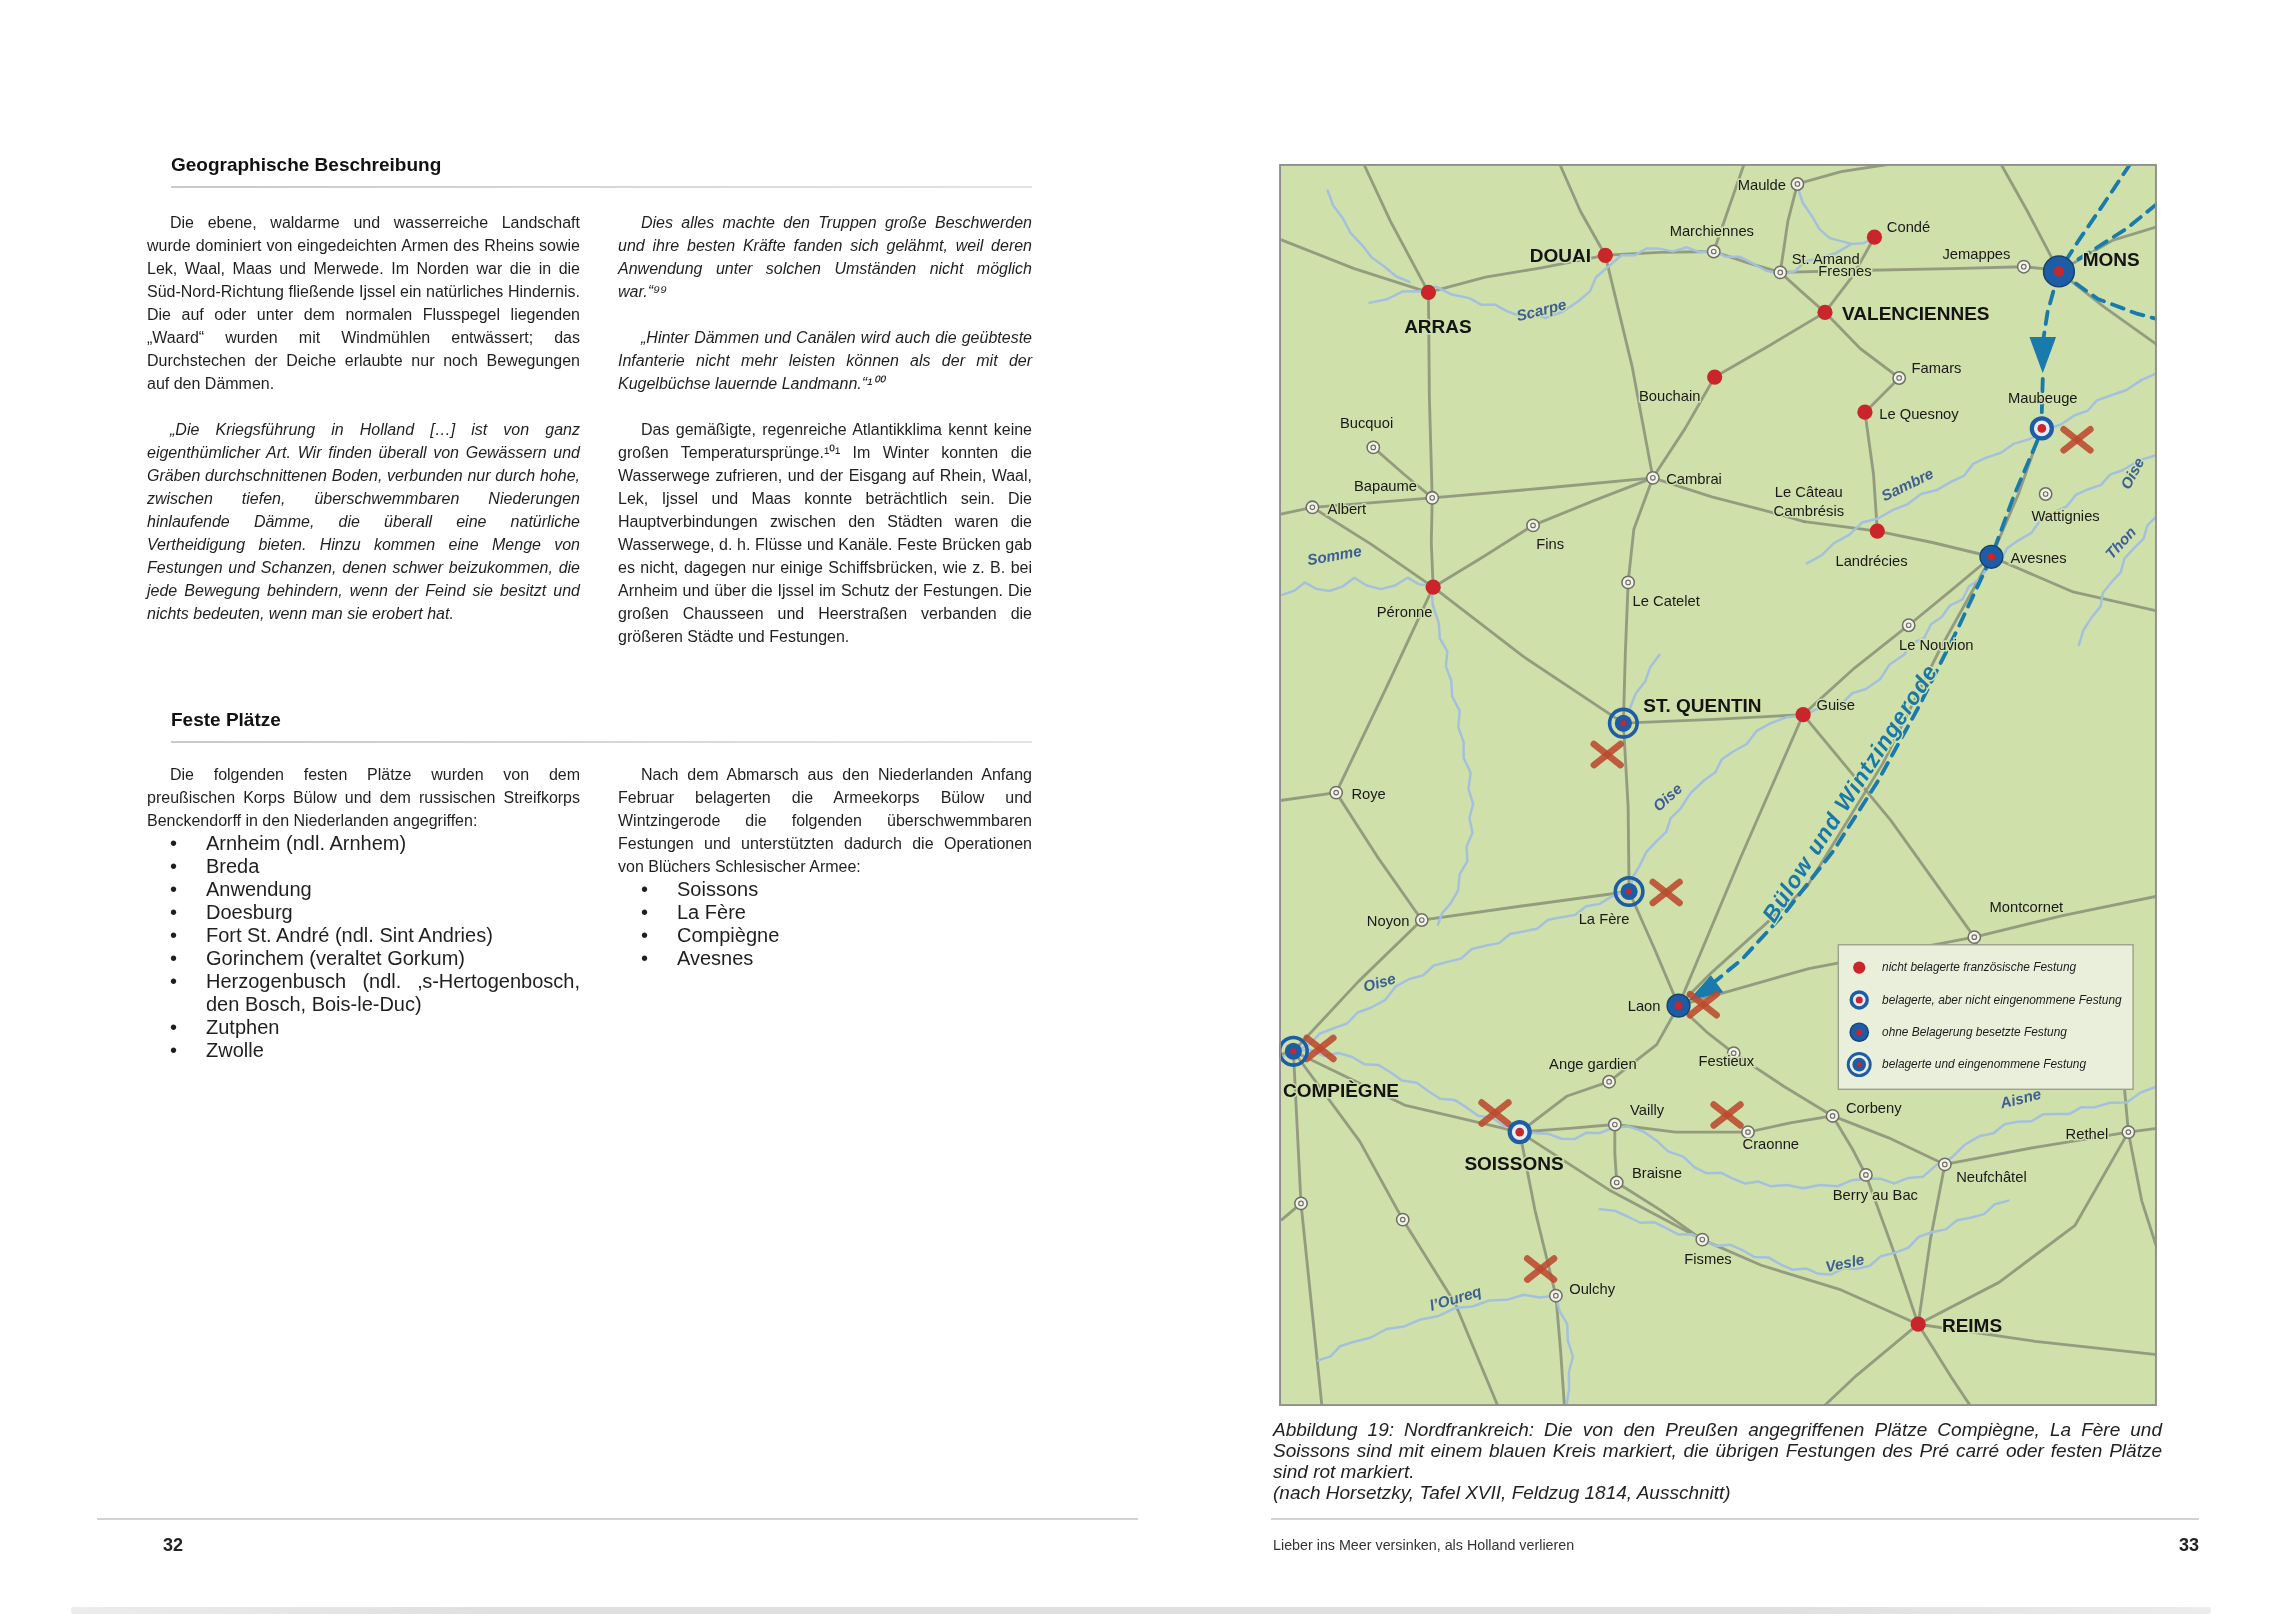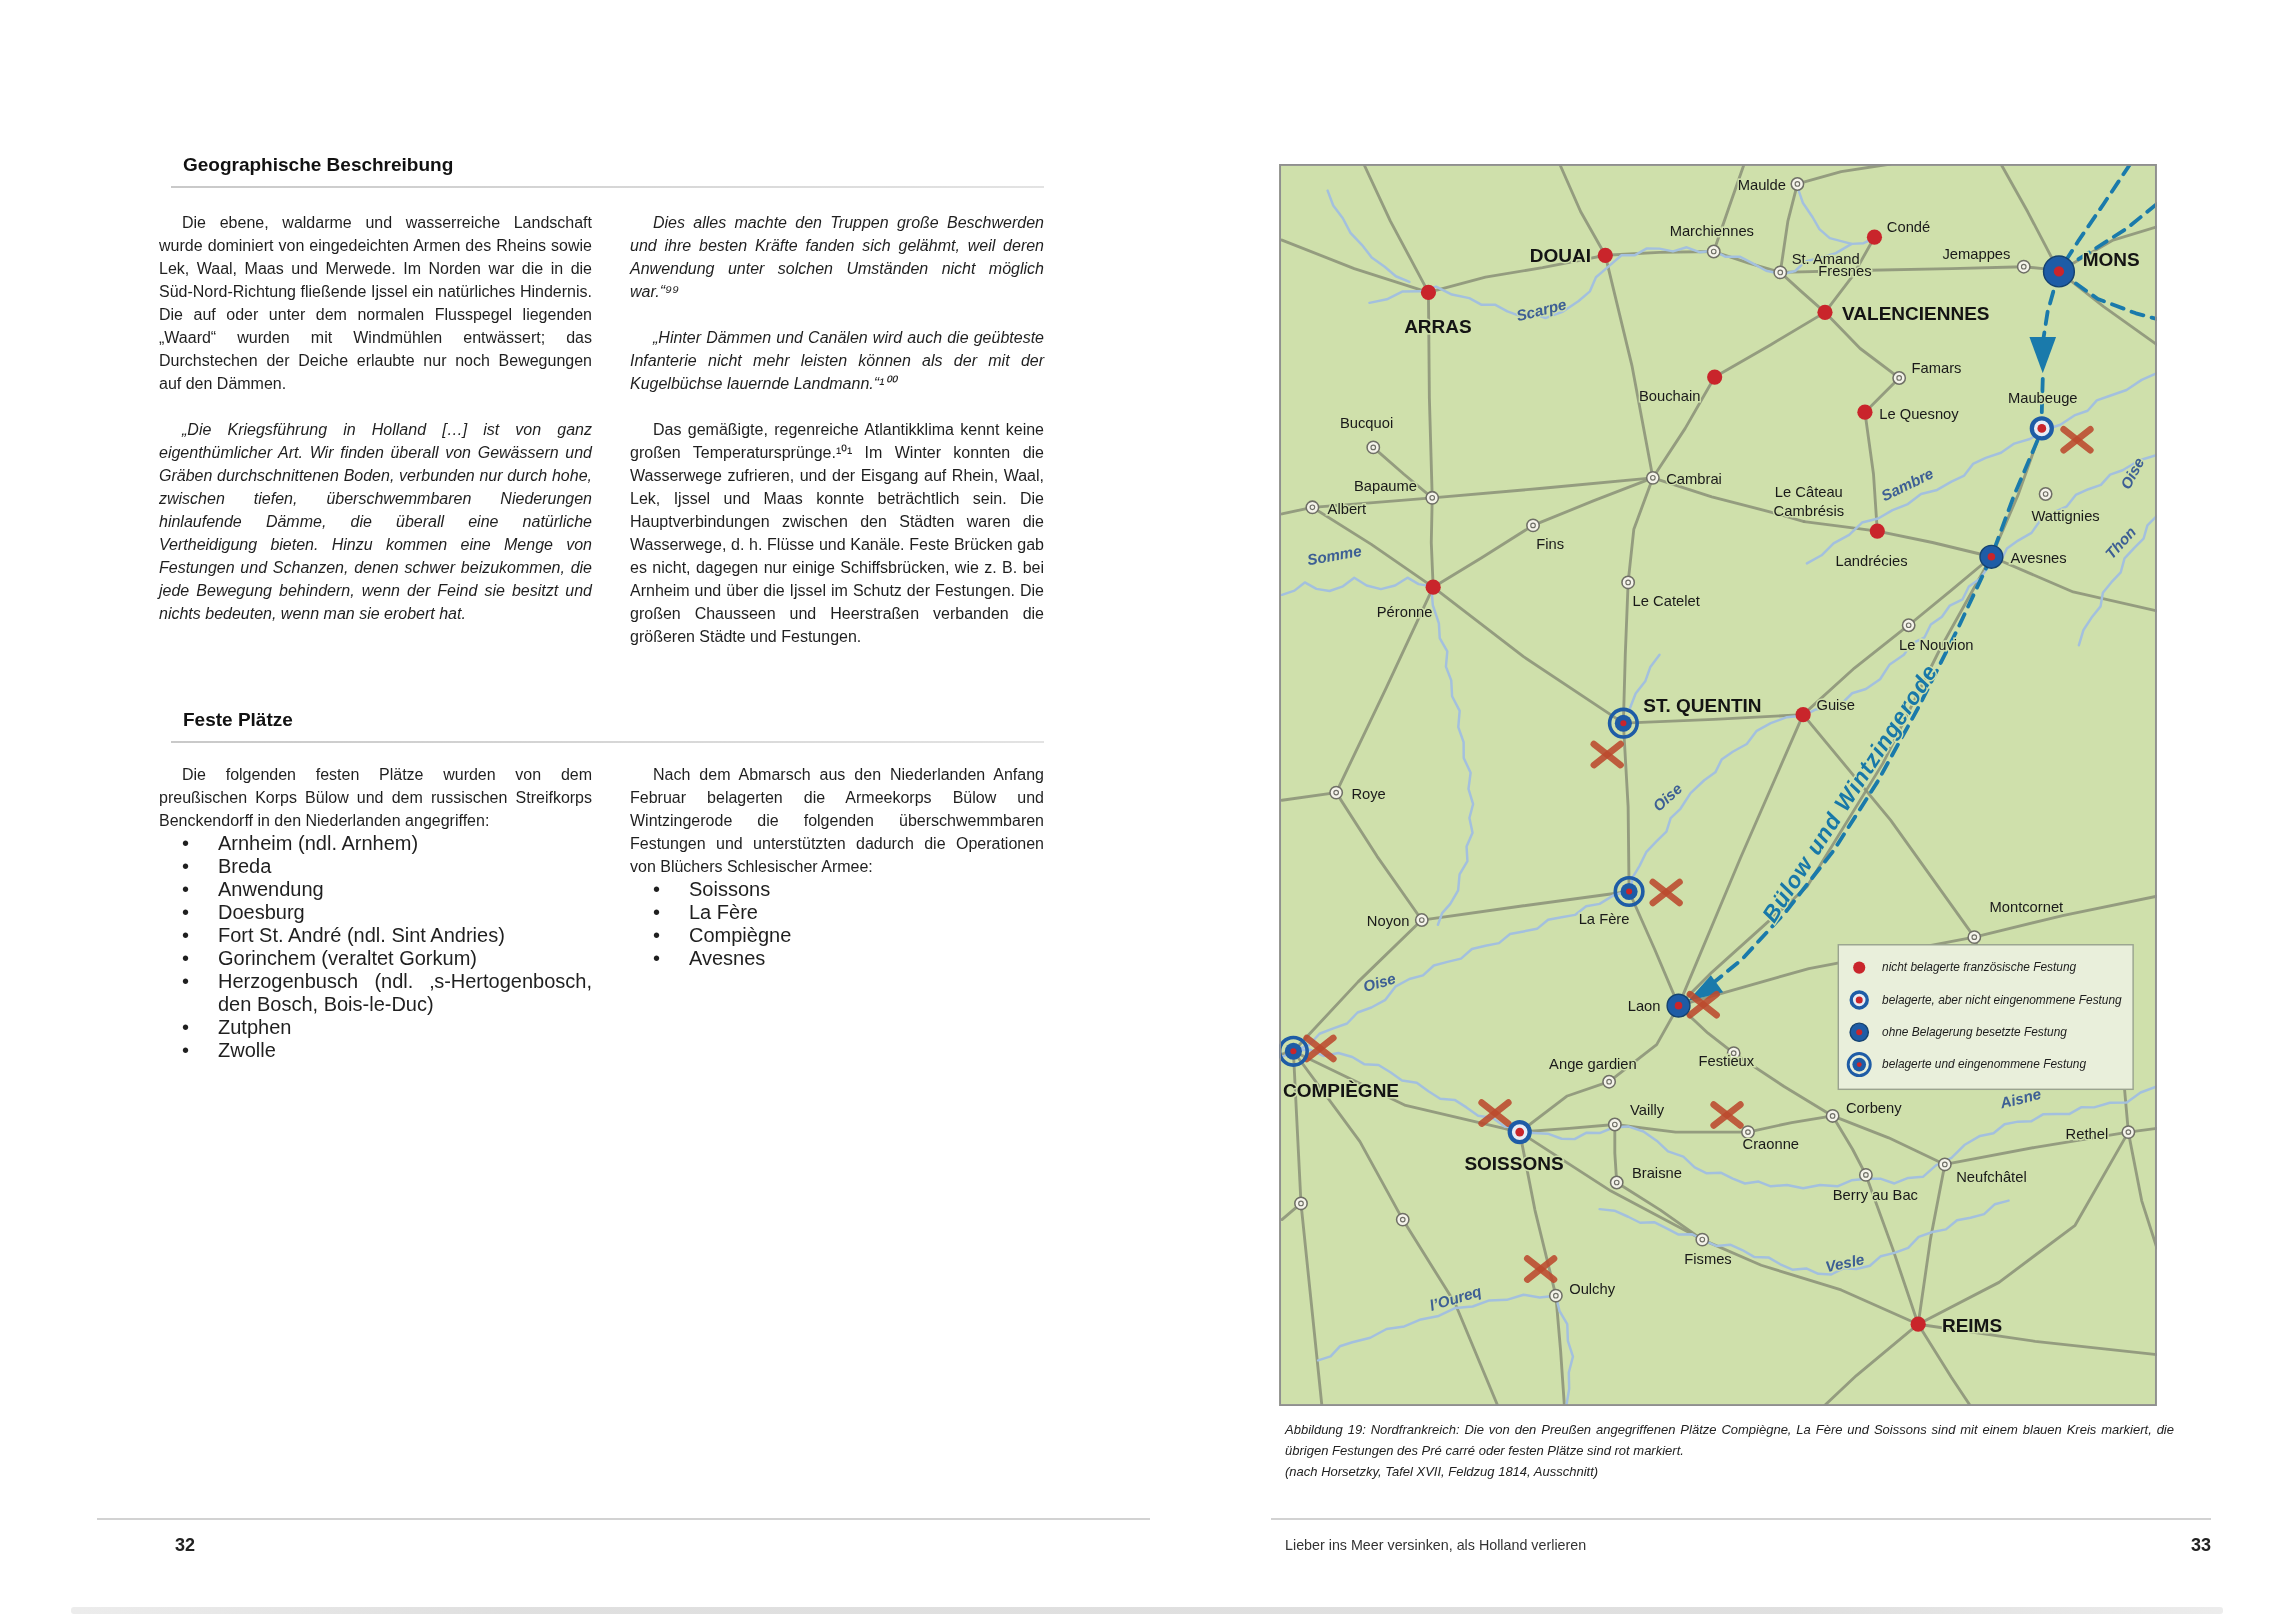--- a/index.html
+++ b/index.html
@@ -1,20 +1,20 @@
 <!DOCTYPE html>
 <html style="font-size:15px"><head>
 <meta charset="utf-8">
 <style>
   html,body{margin:0;padding:0;}
   body{
     width:2283px;height:1623px;position:relative;background:#ffffff;
     font-family:"Liberation Sans",sans-serif;color:#1f1f1f;overflow:hidden;
   }
-  .abs{position:absolute;padding-left:12px;}
+  .abs{position:absolute;}
   
   .section-heading{font-size:19px;font-weight:bold;color:#111;}
   .heading-rule{height:1.9px;background:linear-gradient(to right,#c9c9c9,#e3e3e3);}
   .bodycol{font-size:16px;line-height:23px;text-align:justify;}
   .bodycol p{margin:0 0 23px 0;text-indent:23px;}
   .bodycol p.italic{font-style:italic;}
   ul.placelist{margin:0;padding:0;list-style:none;font-size:20px;line-height:23px;}
   ul.placelist li{position:relative;padding-left:59px;}
   ul.placelist li::before{content:"\2022";position:absolute;left:23px;top:0;}
   
@@ -22,21 +22,21 @@
   .pagenum{font-size:18px;font-weight:bold;color:#222;}
   .runningfoot{font-size:14.3px;color:#333;}
   
   #map-svg{position:absolute;left:1279px;top:164px;width:878px;height:1242px;}
   svg text{font-family:"Liberation Sans",sans-serif;}
   .t-caps{font-size:20px;font-weight:bold;fill:#141414;paint-order:stroke;stroke:#cfe0ab;stroke-width:3px;}
   .t-town{font-size:15.5px;fill:#1a1a1a;paint-order:stroke;stroke:#cfe0ab;stroke-width:3px;}
   .t-river{font-size:16px;font-style:italic;font-weight:bold;fill:#3d5f94;paint-order:stroke;stroke:#cfe0ab;stroke-width:2.5px;}
   .t-route{font-size:24px;font-style:italic;font-weight:bold;fill:#1878a8;letter-spacing:1px;paint-order:stroke;stroke:#cfe0ab;stroke-width:3px;}
   .t-legend{font-size:12.5px;font-style:italic;fill:#1d1d1d;}
-  .map-caption{font-size:13px;font-style:italic;line-height:21px;color:#222;text-align:justify;}
+  .map-caption{font-size:19px;font-style:italic;line-height:21px;color:#222;text-align:justify;}
   .map-caption .src{display:block;text-align:left;}
   .scan-strip{background:linear-gradient(to right,#e6e6e6,#d5d5d5 20%,#d5d5d5 80%,#e6e6e6);border-radius:2.9px;}
 </style>
 </head>
 <body>
 
 <div class="page abs" style="left:0;top:0;width:1179px;height:1623px;">
   <div class="abs section-heading" style="left:171px;top:154px;">Geographische Beschreibung</div>
   <div class="abs heading-rule" style="left:171px;top:186px;width:861px;"></div>
 

